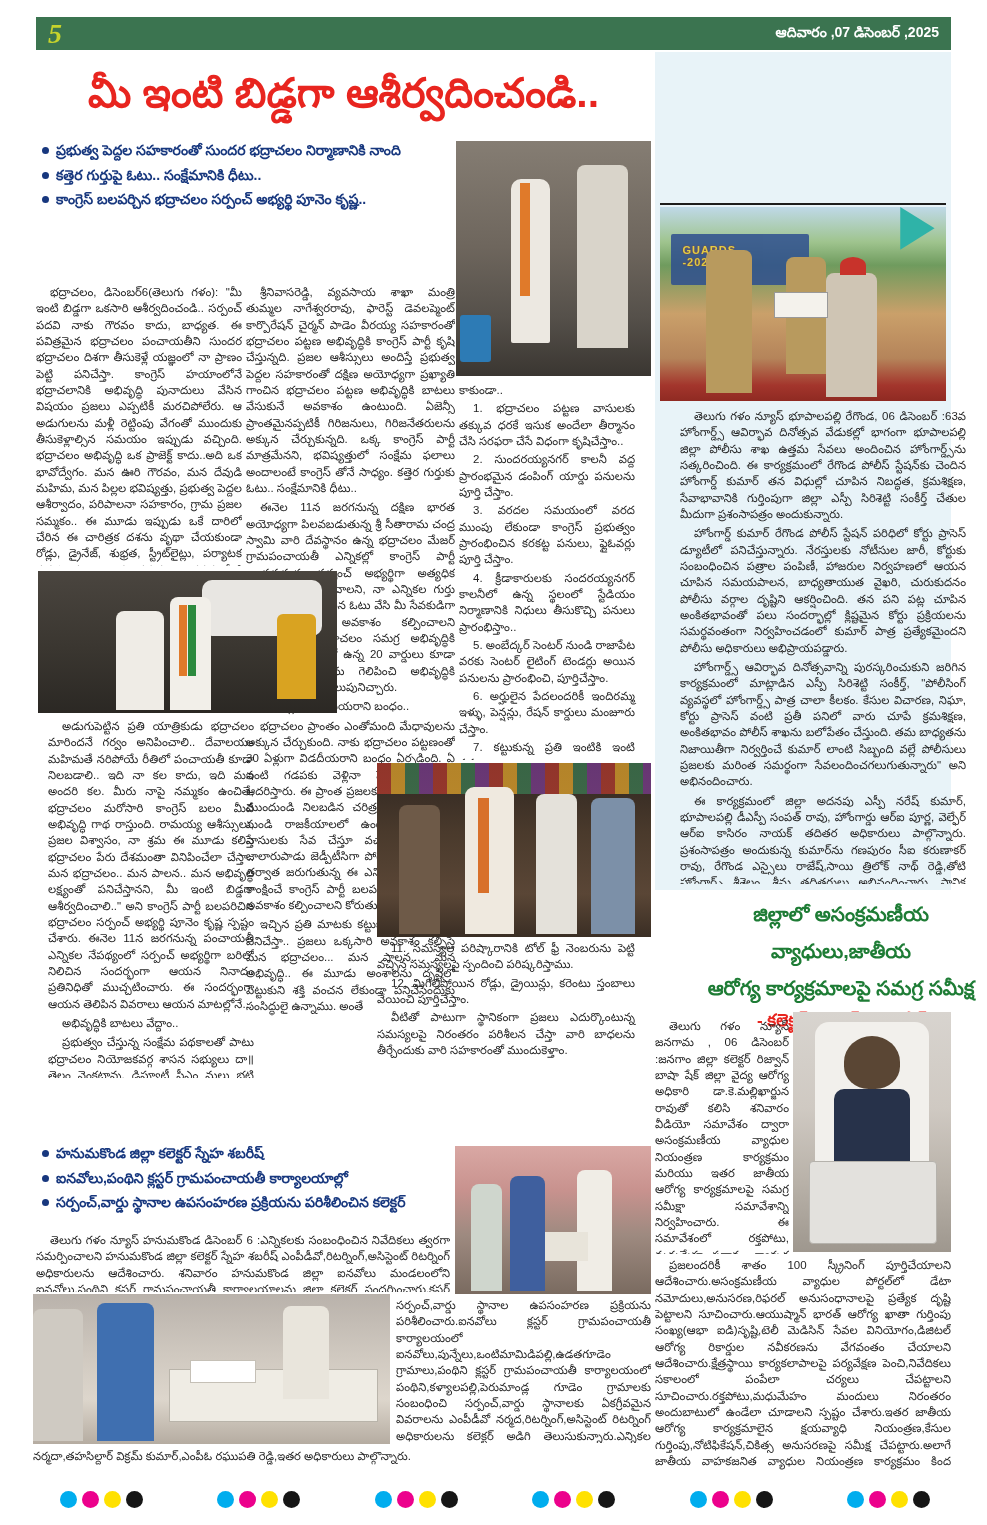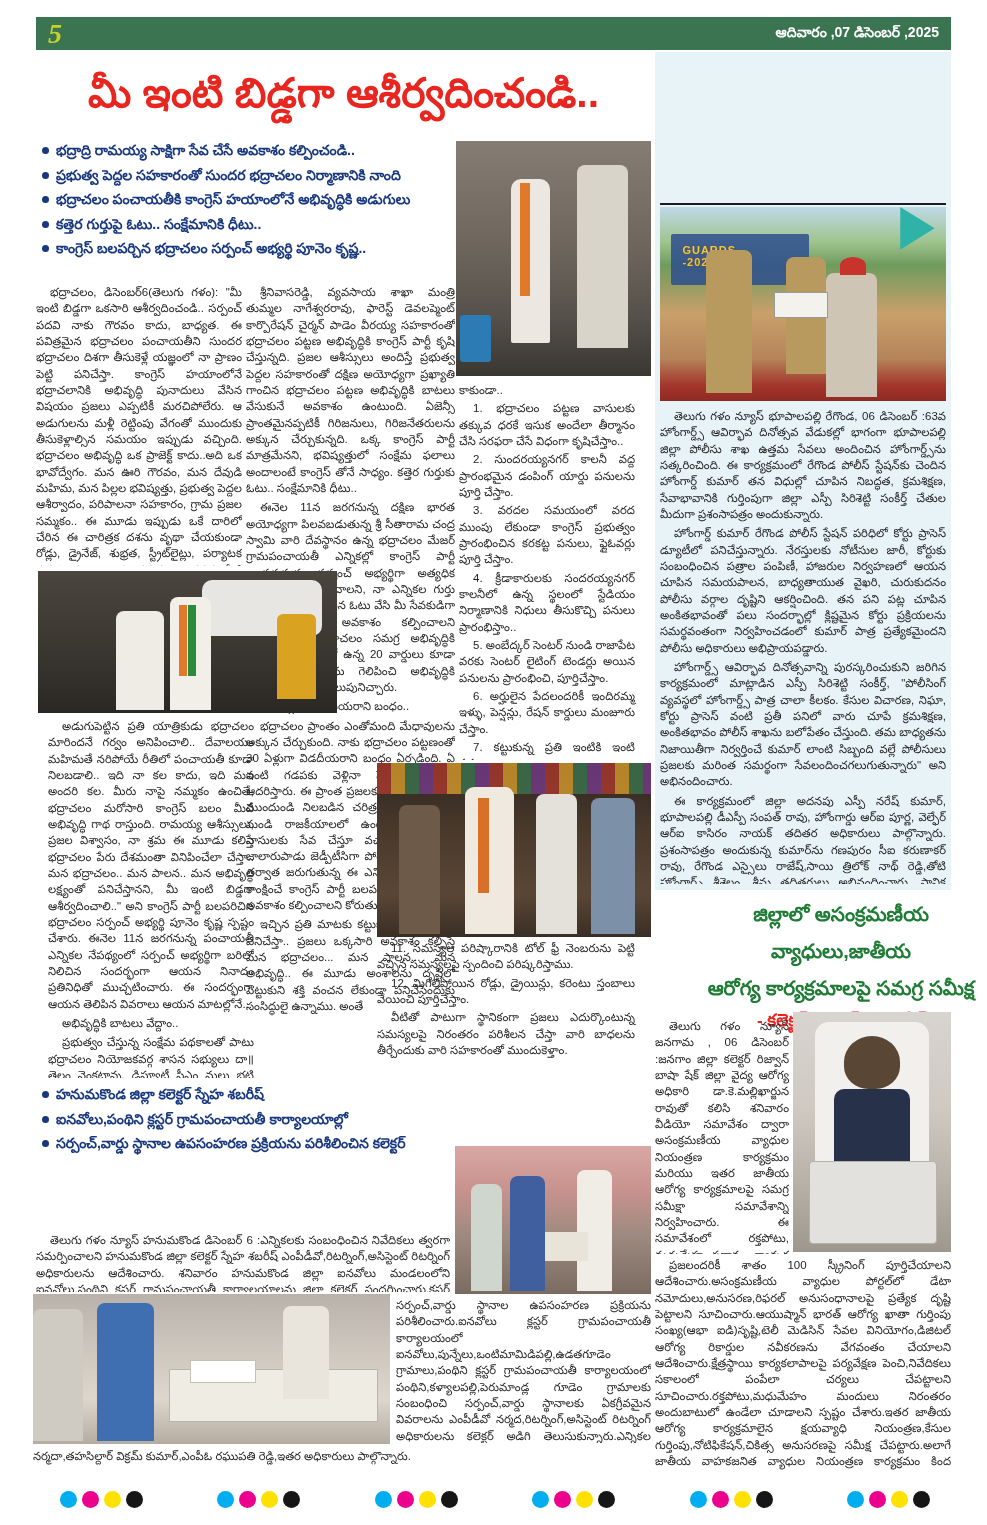--- a/index.html
+++ b/index.html
@@ -59,23 +59,21 @@
 <div id="paper">
 
   <div class="abs header-bar">
     <span class="page-num">5</span>
     <span class="date-line">ఆదివారం ,07 డిసెంబర్ ,2025</span>
   </div>
 
   <div class="abs headline-red">మీ ఇంటి బిడ్డగా ఆశీర్వదించండి..</div>
 
   <div class="abs bullet-list" style="left:42px;top:138px;width:415px;height:150px;overflow:hidden;">
-      <div class="bullet-item">భద్రాద్రి రామయ్య సాక్షిగా సేవ చేసే అవకాశం కల్పించండి..</div>
       <div class="bullet-item">ప్రభుత్వ పెద్దల సహకారంతో సుందర భద్రాచలం నిర్మాణానికి నాంది</div>
-      <div class="bullet-item">భద్రాచలం పంచాయతీకి కాంగ్రెస్ హయాంలోనే అభివృద్ధికి అడుగులు</div>
       <div class="bullet-item">కత్తెర గుర్తుపై ఓటు.. సంక్షేమానికి ధీటు..</div>
       <div class="bullet-item">కాంగ్రెస్ బలపర్చిన భద్రాచలం సర్పంచ్ అభ్యర్థి పూనెం కృష్ణ..</div>
     </div>
 
   <div class="abs photo photoA" style="left:456px;top:141px;width:195px;height:235px;">
     <div class="ph-shape" style="left:28%;top:16%;width:20%;height:70%;background:#ece8e1;border-radius:10px 10px 2px 2px;"></div>
     <div class="ph-shape" style="left:33%;top:18%;width:5%;height:48%;background:#e07a2a;"></div>
     <div class="ph-shape" style="left:62%;top:10%;width:26%;height:78%;background:#d9d4ca;border-radius:8px 8px 0 0;"></div>
     <div class="ph-shape" style="left:2%;top:74%;width:16%;height:20%;background:#2d7bb5;border-radius:3px;"></div>
   </div>
@@ -146,21 +144,21 @@
       <span class="banner-text">GUARDS -2025</span>
     </div>
     <div class="ph-shape" style="left:16%;top:22%;width:16%;height:74%;background:#b89a5e;border-radius:8px 8px 0 0;"></div>
     <div class="ph-shape" style="left:44%;top:26%;width:14%;height:60%;background:#b89a5e;border-radius:8px 8px 0 0;"></div>
     <div class="ph-shape" style="left:58%;top:34%;width:18%;height:64%;background:#cfc5b4;border-radius:8px 8px 0 0;"></div>
     <div class="ph-shape" style="left:63%;top:26%;width:9%;height:9%;background:#c8332b;border-radius:50% 50% 0 0;"></div>
     <div class="ph-shape" style="left:40%;top:44%;width:18%;height:12%;background:#f4f2ec;border:1px solid #999;"></div>
     <div class="ph-shape" style="left:84%;top:0;width:12%;height:22%;background:#2fb3a8;clip-path:polygon(0 0,100% 50%,0 100%);"></div>
   </div>
 
-  <div class="abs bodycol" style="left:660px;top:408px;width:286px;height:476px;">
+  <div class="abs bodycol" style="left:680px;top:408px;width:286px;height:476px;">
       <p class="">తెలుగు గళం న్యూస్ భూపాలపల్లి రేగొండ, 06 డిసెంబర్ :63వ హోంగార్డ్స్ ఆవిర్భావ దినోత్సవ వేడుకల్లో భాగంగా భూపాలపల్లి జిల్లా పోలీసు శాఖ ఉత్తమ సేవలు అందించిన హోంగార్డ్స్‌ను సత్కరించింది. ఈ కార్యక్రమంలో రేగొండ పోలీస్ స్టేషన్‌కు చెందిన హోంగార్డ్ కుమార్ తన విధుల్లో చూపిన నిబద్ధత, క్రమశిక్షణ, సేవాభావానికి గుర్తింపుగా జిల్లా ఎస్పీ సిరిశెట్టి సంకీర్త్ చేతుల మీదుగా ప్రశంసాపత్రం అందుకున్నారు.</p>
       <p class="">హోంగార్డ్ కుమార్ రేగొండ పోలీస్ స్టేషన్ పరిధిలో కోర్టు ప్రాసెస్ డ్యూటీలో పనిచేస్తున్నారు. నేరస్తులకు నోటీసుల జారీ, కోర్టుకు సంబంధించిన పత్రాల పంపిణీ, హాజరుల నిర్వహణలో ఆయన చూపిన సమయపాలన, బాధ్యతాయుత వైఖరి, చురుకుదనం పోలీసు వర్గాల దృష్టిని ఆకర్షించింది. తన పని పట్ల చూపిన అంకితభావంతో పలు సందర్భాల్లో క్లిష్టమైన కోర్టు ప్రక్రియలను సమర్థవంతంగా నిర్వహించడంలో కుమార్ పాత్ర ప్రత్యేకమైందని పోలీసు అధికారులు అభిప్రాయపడ్డారు.</p>
       <p class="">హోంగార్డ్స్ ఆవిర్భావ దినోత్సవాన్ని పురస్కరించుకుని జరిగిన కార్యక్రమంలో మాట్లాడిన ఎస్పీ సిరిశెట్టి సంకీర్త్, "పోలీసింగ్ వ్యవస్థలో హోంగార్డ్స్ పాత్ర చాలా కీలకం. కేసుల విచారణ, నిఘా, కోర్టు ప్రాసెస్ వంటి ప్రతీ పనిలో వారు చూపే క్రమశిక్షణ, అంకితభావం పోలీస్ శాఖను బలోపేతం చేస్తుంది. తమ బాధ్యతను నిజాయితీగా నిర్వర్తించే కుమార్ లాంటి సిబ్బంది వల్లే పోలీసులు ప్రజలకు మరింత సమర్థంగా సేవలందించగలుగుతున్నారు" అని అభినందించారు.</p>
       <p class="">ఈ కార్యక్రమంలో జిల్లా అదనపు ఎస్పీ నరేష్ కుమార్, భూపాలపల్లి డీఎస్పీ సంపత్ రావు, హోంగార్డు ఆర్ఐ పూర్ణ, వెల్ఫేర్ ఆర్ఐ కాసిరం నాయక్ తదితర అధికారులు పాల్గొన్నారు. ప్రశంసాపత్రం అందుకున్న కుమార్‌ను గణపురం సీఐ కరుణాకర్ రావు, రేగొండ ఎస్సైలు రాజేష్,సాయి త్రిలోక్ నాథ్ రెడ్డి,తోటి హోంగార్డ్స్ శ్రీశైలం, శ్రీను తదితరులు అభినందించారు. స్థానిక పోలీసు సిబ్బంది, గ్రామస్తులు కూడా కుమార్‌కు శుభాకాంక్షలు తెలిపారు.</p>
     </div>
 
   <div class="abs" style="left:693px;top:896px;width:296px;">
     <div class="green-head">జిల్లాలో అసంక్రమణీయ వ్యాధులు,జాతీయ</div>
     <div class="green-head">ఆరోగ్య కార్యక్రమాలపై సమగ్ర సమీక్ష</div>
     <div class="red-byline">- కలెక్టర్ రిజ్వాన్ బాషా షేక్</div>
@@ -175,21 +173,21 @@
     <div class="ph-shape" style="left:32%;top:10%;width:36%;height:22%;background:#5a4634;border-radius:50% 50% 44% 44%;"></div>
     <div class="ph-shape" style="left:26%;top:32%;width:48%;height:36%;background:#27324a;border-radius:10px 10px 0 0;"></div>
     <div class="ph-shape" style="left:10%;top:62%;width:80%;height:34%;background:#e3e1dd;border:1px solid #b5b2ac;border-radius:4px;"></div>
   </div>
 
   <div class="abs bodycol" style="left:655px;top:1257px;width:296px;height:214px;">
     <p>ప్రజలందరికీ శాతం 100 స్క్రీనింగ్ పూర్తిచేయాలని ఆదేశించారు.అసంక్రమణీయ వ్యాధుల పోర్టల్‌లో డేటా నమోదులు,అనుసరణ,రిఫరల్ అనుసంధానాలపై ప్రత్యేక దృష్టి పెట్టాలని సూచించారు.ఆయుష్మాన్ భారత్ ఆరోగ్య ఖాతా గుర్తింపు సంఖ్య(ఆభా ఐడి)సృష్టి,టెలీ మెడిసిన్ సేవల వినియోగం,డిజిటల్ ఆరోగ్య రికార్డుల నవీకరణను వేగవంతం చేయాలని ఆదేశించారు.క్షేత్రస్థాయి కార్యకలాపాలపై పర్యవేక్షణ పెంచి,నివేదికలు సకాలంలో పంపేలా చర్యలు చేపట్టాలని సూచించారు.రక్తపోటు,మధుమేహం మందులు నిరంతరం అందుబాటులో ఉండేలా చూడాలని స్పష్టం చేశారు.ఇతర జాతీయ ఆరోగ్య కార్యక్రమాలైన క్షయవ్యాధి నియంత్రణ,కేసుల గుర్తింపు,నోటిఫికేషన్,చికిత్స అనుసరణపై సమీక్ష చేపట్టారు.అలాగే జాతీయ వాహకజనిత వ్యాధుల నియంత్రణ కార్యక్రమం కింద మలేరియా,డెంగీ వంటి ఋతుపవన వ్యాధుల నియంత్రణకు అవసరమైన చర్యలు ముమ్మరం చేయాలని ఆదేశించారు.అసంక్రమణీయ వ్యాధుల పోర్టల్,ఆరోగ్య సమాచార నిర్వహణ వ్యవస్థలో రియల్ టైమ్ డేటా సకాలంలో నవీకరించాలన్నారు.ప్రజారోగ్య సూచికల మెరుగుదల కోసం అన్ని విభాగాలు సమన్వయంతో,కట్టుదిట్టంగా పనిచేయాలని కలెక్టర్ సూచించారు. ఈ సమీక్షా సమావేశంలో జిల్లాలోని కార్యక్రమాధికారులు,వైద్యాధికారులు,ఇతర ఆరోగ్య శాఖ అధికారులు పాల్గొన్నారు.</p>
   </div>
 
 
-  <div class="abs bullet-list" style="left:42px;top:1082px;width:412px;height:80px;overflow:hidden;">
+  <div class="abs bullet-list" style="left:42px;top:1141px;width:412px;height:80px;overflow:hidden;">
       <div class="bullet-item">హనుమకొండ జిల్లా కలెక్టర్ స్నేహ శబరీష్</div>
       <div class="bullet-item">ఐనవోలు,పంథిని క్లస్టర్  గ్రామపంచాయతీ కార్యాలయాల్లో</div>
       <div class="bullet-item">సర్పంచ్,వార్డు స్థానాల ఉపసంహరణ  ప్రక్రియను పరిశీలించిన కలెక్టర్</div>
     </div>
 
   <div class="abs photo photoF" style="left:455px;top:1146px;width:196px;height:148px;">
     <div class="ph-shape" style="left:8%;top:26%;width:16%;height:72%;background:#cfd6cd;border-radius:8px 8px 0 0;"></div>
     <div class="ph-shape" style="left:28%;top:20%;width:18%;height:78%;background:#3f5f9e;border-radius:8px 8px 0 0;"></div>
     <div class="ph-shape" style="left:62%;top:16%;width:18%;height:82%;background:#f0ede6;border-radius:8px 8px 0 0;"></div>
     <div class="ph-shape" style="left:46%;top:58%;width:22%;height:20%;background:#e8e4da;"></div>

